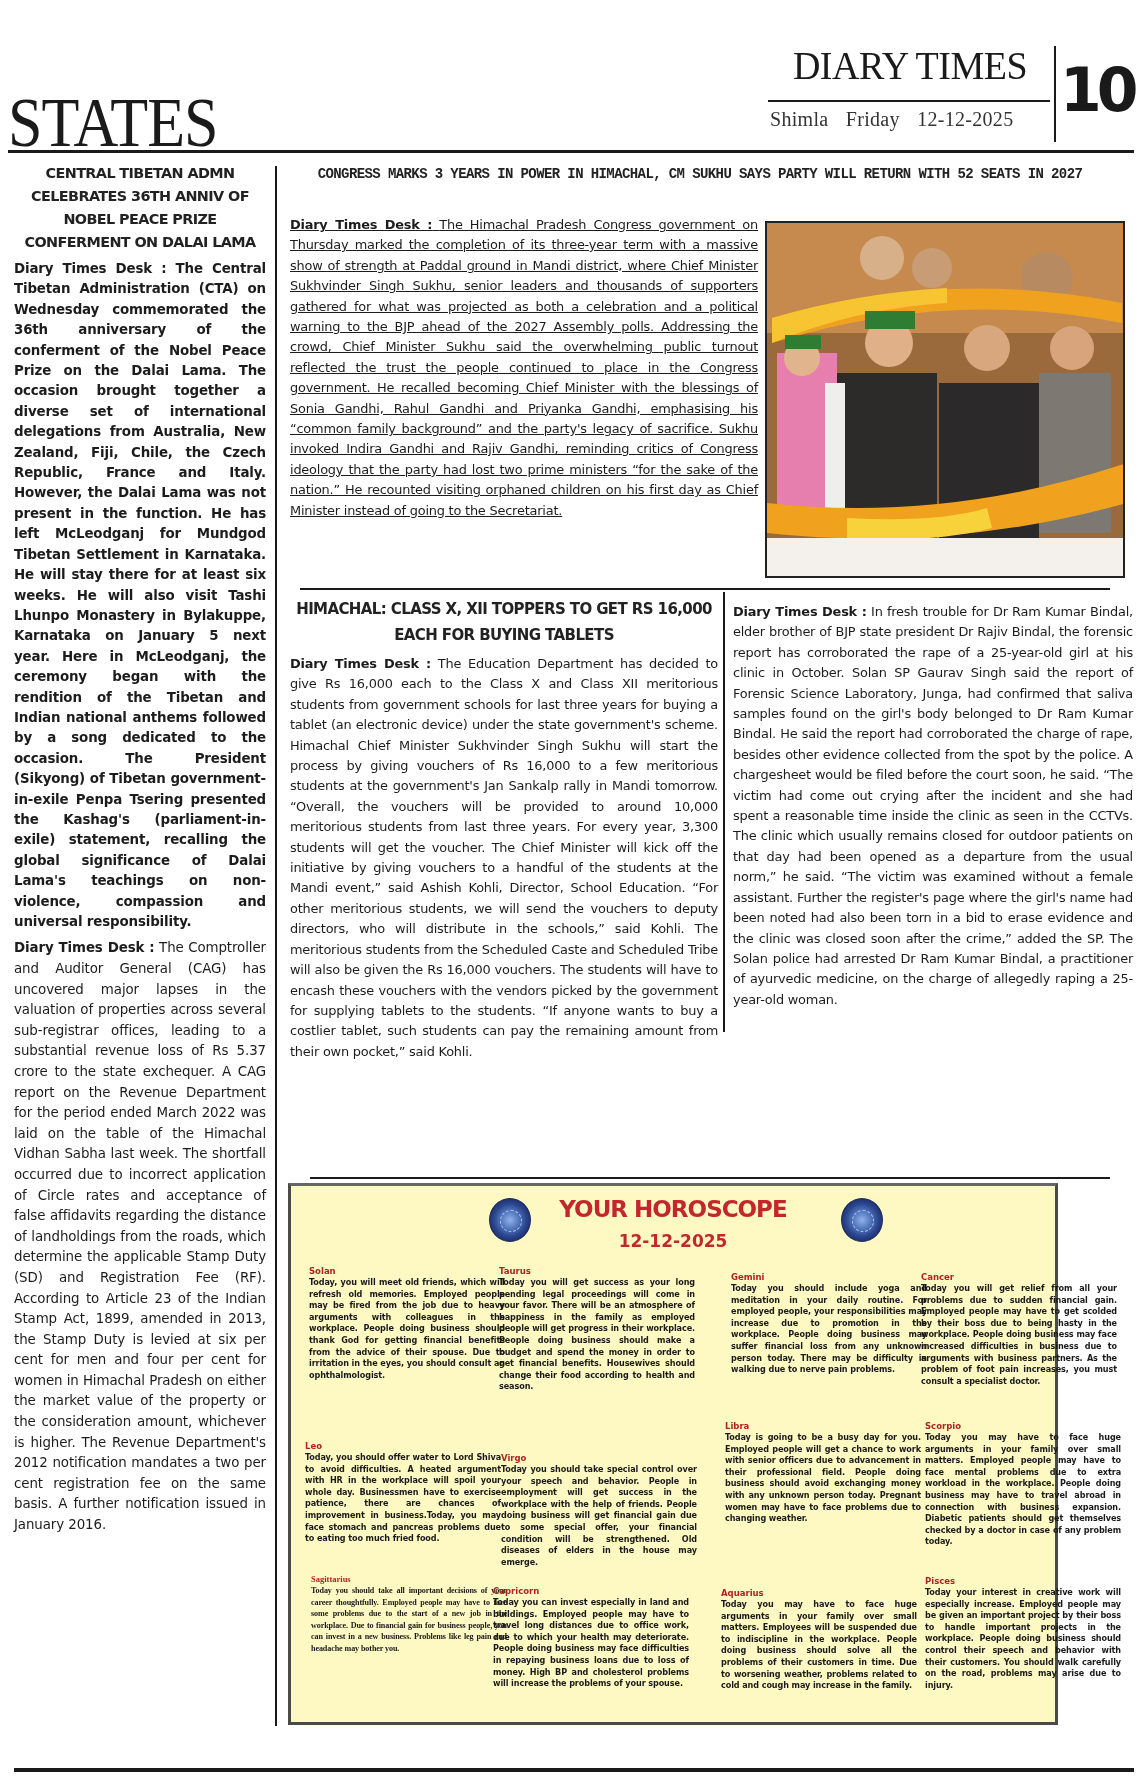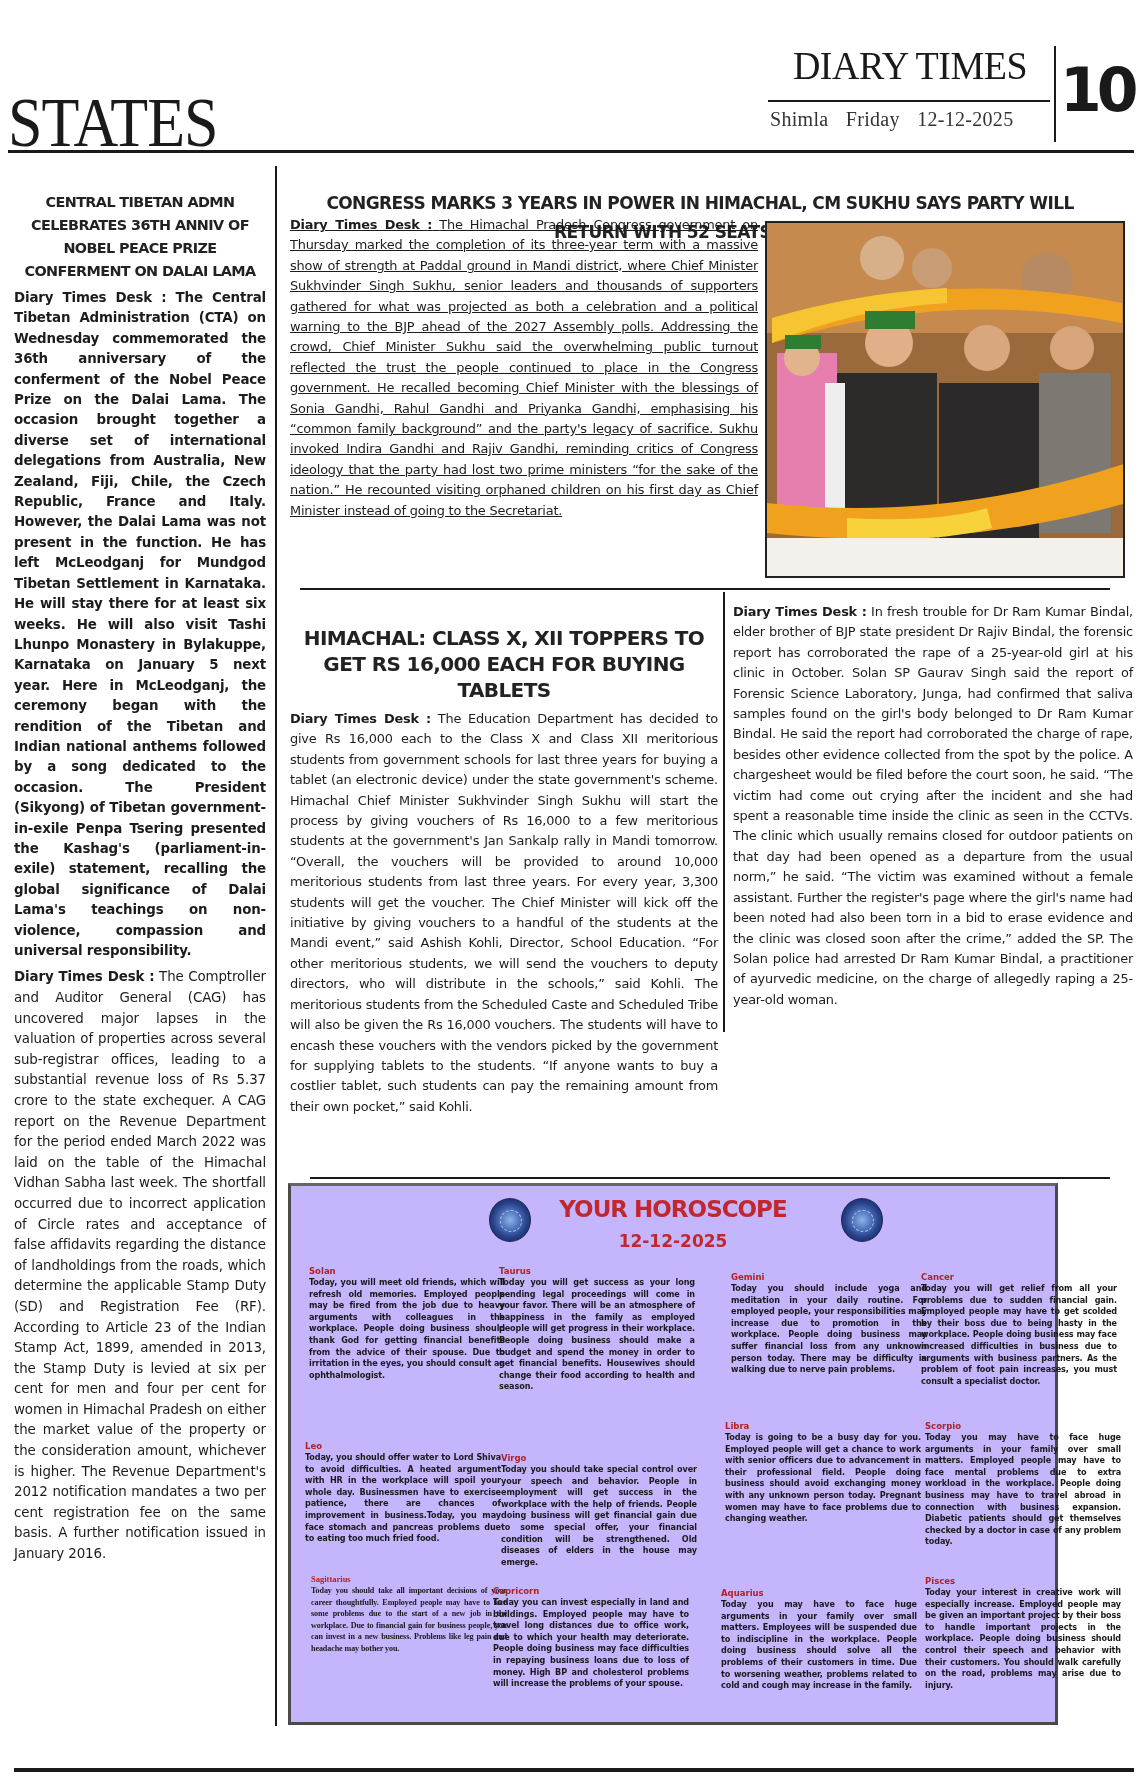--- a/index.html
+++ b/index.html
@@ -10,55 +10,55 @@
   .section-title { position: absolute; left: 8px; top: 88px; font-family: "Liberation Serif", serif; font-size: 62px; letter-spacing: -1px; color: #1a1a1a; line-height: 1; transform: scaleY(1.12); transform-origin: top left; }
   .brand { position: absolute; left: 770px; top: 46px; width: 280px; text-align: center; font-family: "Liberation Serif", serif; font-size: 38px; letter-spacing: -0.5px; line-height: 1; transform: scaleY(1.05); }
   .brand-rule { position: absolute; left: 768px; top: 100px; width: 282px; height: 2px; background: #1a1a1a; }
   .dateline { position: absolute; left: 770px; top: 108px; font-family: "Liberation Serif", serif; font-size: 20px; color: #333; letter-spacing: 0.3px; }
   .dateline span { margin-right: 12px; }
   .page-divider { position: absolute; left: 1054px; top: 46px; width: 2px; height: 96px; background: #1a1a1a; }
   .page-num { position: absolute; left: 1060px; top: 60px; font-family: "DejaVu Sans", sans-serif; font-weight: bold; font-size: 60px; letter-spacing: -5px; line-height: 1; }
   .head-rule { position: absolute; left: 8px; top: 150px; width: 1126px; height: 3px; background: #1a1a1a; }
 
   
-  .headline { font-family: "DejaVu Sans", sans-serif; font-weight: bold; text-align: center; color: #222; letter-spacing: -0.6px; margin-top: 29px; }
+  .headline { font-family: "DejaVu Sans", sans-serif; font-weight: bold; text-align: center; color: #222; letter-spacing: -0.6px; }
   .body-text { text-align: justify; color: #1c1c1c; }
   .lead { font-weight: bold; }
 
   
   .col-left { position: absolute; left: 14px; top: 162px; width: 252px; }
   .col-left .headline { font-size: 14.4px; line-height: 23px; }
   .col-left .a1-body { font-family: "DejaVu Sans", sans-serif; font-weight: bold; font-size: 13.4px; line-height: 20.4px; margin-top: 5px; letter-spacing: -0.15px; }
   .col-left .h2 { margin-top: 14px; }
   .col-left .a2-body { font-family: "DejaVu Sans", sans-serif; font-size: 13.4px; line-height: 20.6px; margin-top: 6px; letter-spacing: -0.1px; }
   .col-sep-left { position: absolute; left: 275px; top: 166px; width: 2px; height: 1560px; background: #1a1a1a; }
 
   
   .top-story { position: absolute; left: 290px; top: 160px; width: 820px; }
-  .top-story .headline { font-size: 17px; line-height: 29px; }
+  .top-story .headline { font-size: 14px; line-height: 29px; font-family: Liberation Mono, monospace; }
   .top-body { position: absolute; left: 290px; top: 215px; width: 468px; font-family: "DejaVu Sans", sans-serif; font-size: 12.9px; line-height: 20.4px; letter-spacing: -0.2px; text-decoration: underline; }
   .photo { position: absolute; left: 765px; top: 221px; width: 360px; height: 357px; border: 2px solid #222; overflow: hidden; background: #8a5a34; }
 
   .rule-mid { position: absolute; left: 300px; top: 588px; width: 810px; height: 2px; background: #1a1a1a; }
 
   
   .story2 { position: absolute; left: 290px; top: 596px; width: 428px; }
-  .story2 .headline { font-size: 20px; line-height: 26px; }
+  .story2 .headline { font-size: 15px; line-height: 26px; }
   .story2 .body-text { font-family: "DejaVu Sans", sans-serif; font-size: 12.9px; line-height: 20.4px; margin-top: 6px; letter-spacing: -0.2px; }
   .col-sep-mid { position: absolute; left: 723px; top: 592px; width: 2px; height: 440px; background: #1a1a1a; }
 
   
   .story3 { position: absolute; left: 733px; top: 596px; width: 400px; }
   .story3 .headline { font-size: 15px; line-height: 30px; }
   .story3 .body-text { font-family: "DejaVu Sans", sans-serif; font-size: 12.9px; line-height: 20.4px; margin-top: 6px; letter-spacing: -0.2px; }
 
   .rule-low { position: absolute; left: 310px; top: 1177px; width: 800px; height: 2px; background: #1a1a1a; }
 
   
-  .horo { position: absolute; left: 288px; top: 1183px; width: 770px; height: 542px; background: #c4b5fd; border: 3px solid #4a4a4a; border-top-color: #666; }
+  .horo { position: absolute; left: 288px; top: 1183px; width: 770px; height: 542px; background: #fef9c3; border: 3px solid #4a4a4a; border-top-color: #666; }
   .horo-title { position: absolute; left: 0; width: 100%; top: 10px; text-align: center; font-family: "DejaVu Sans", sans-serif; font-weight: bold; font-size: 23px; color: #c1272d; letter-spacing: -1px; }
   .horo-date { position: absolute; left: 0; width: 100%; top: 45px; text-align: center; font-family: "DejaVu Sans", sans-serif; font-weight: bold; font-size: 17px; color: #c1272d; }
   .zodiac-wheel { position: absolute; top: 12px; width: 42px; height: 44px; border-radius: 50%; background: radial-gradient(circle, #8fb3e8 0%, #5578c0 30%, #2c4890 55%, #1d2f6e 75%, #4d6fc0 90%, #22346f 100%); border: 1px solid #1d2a5c; }
   .zodiac-wheel::after { content: ""; position: absolute; left: 10px; top: 11px; width: 20px; height: 20px; border-radius: 50%; border: 1.5px dashed #a9c6f2; }
   .wheel-left { left: 198px; }
   .wheel-right { left: 550px; }
 
   .sign { position: absolute; width: 196px; font-family: "DejaVu Sans", sans-serif; }
   .sign-name { font-size: 8.5px; font-weight: bold; color: #b22222; line-height: 11px; }
   .sign-text { font-size: 8.1px; font-weight: bold; line-height: 11.6px; text-align: justify; color: #1a1a1a; letter-spacing: -0.1px; }

